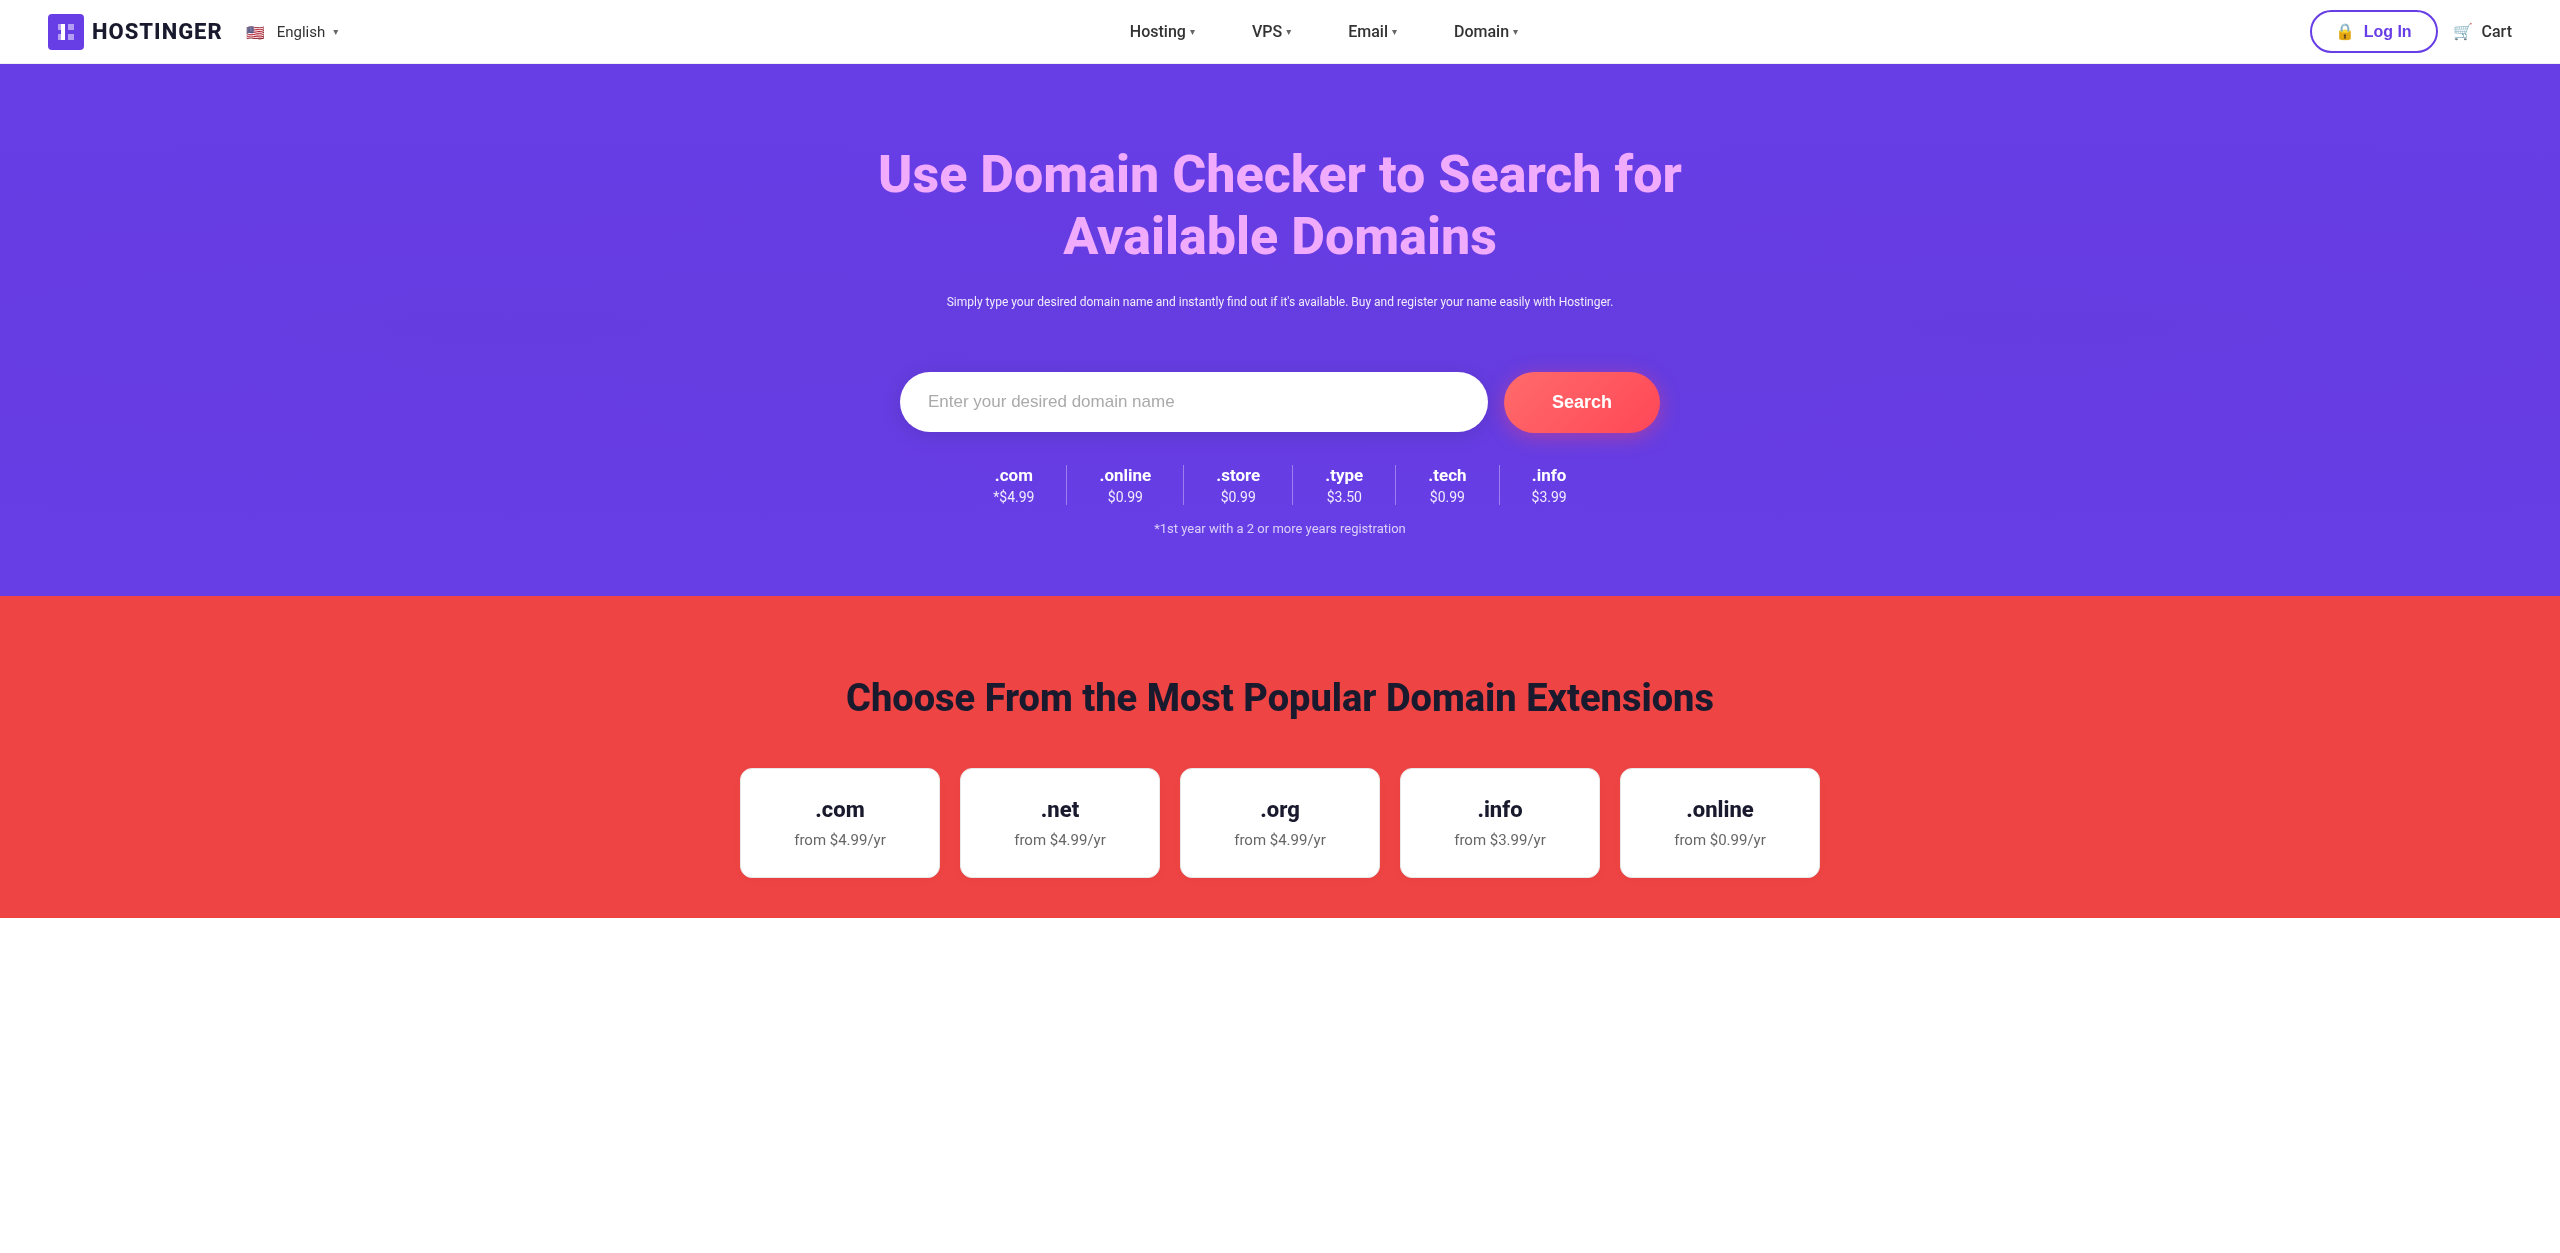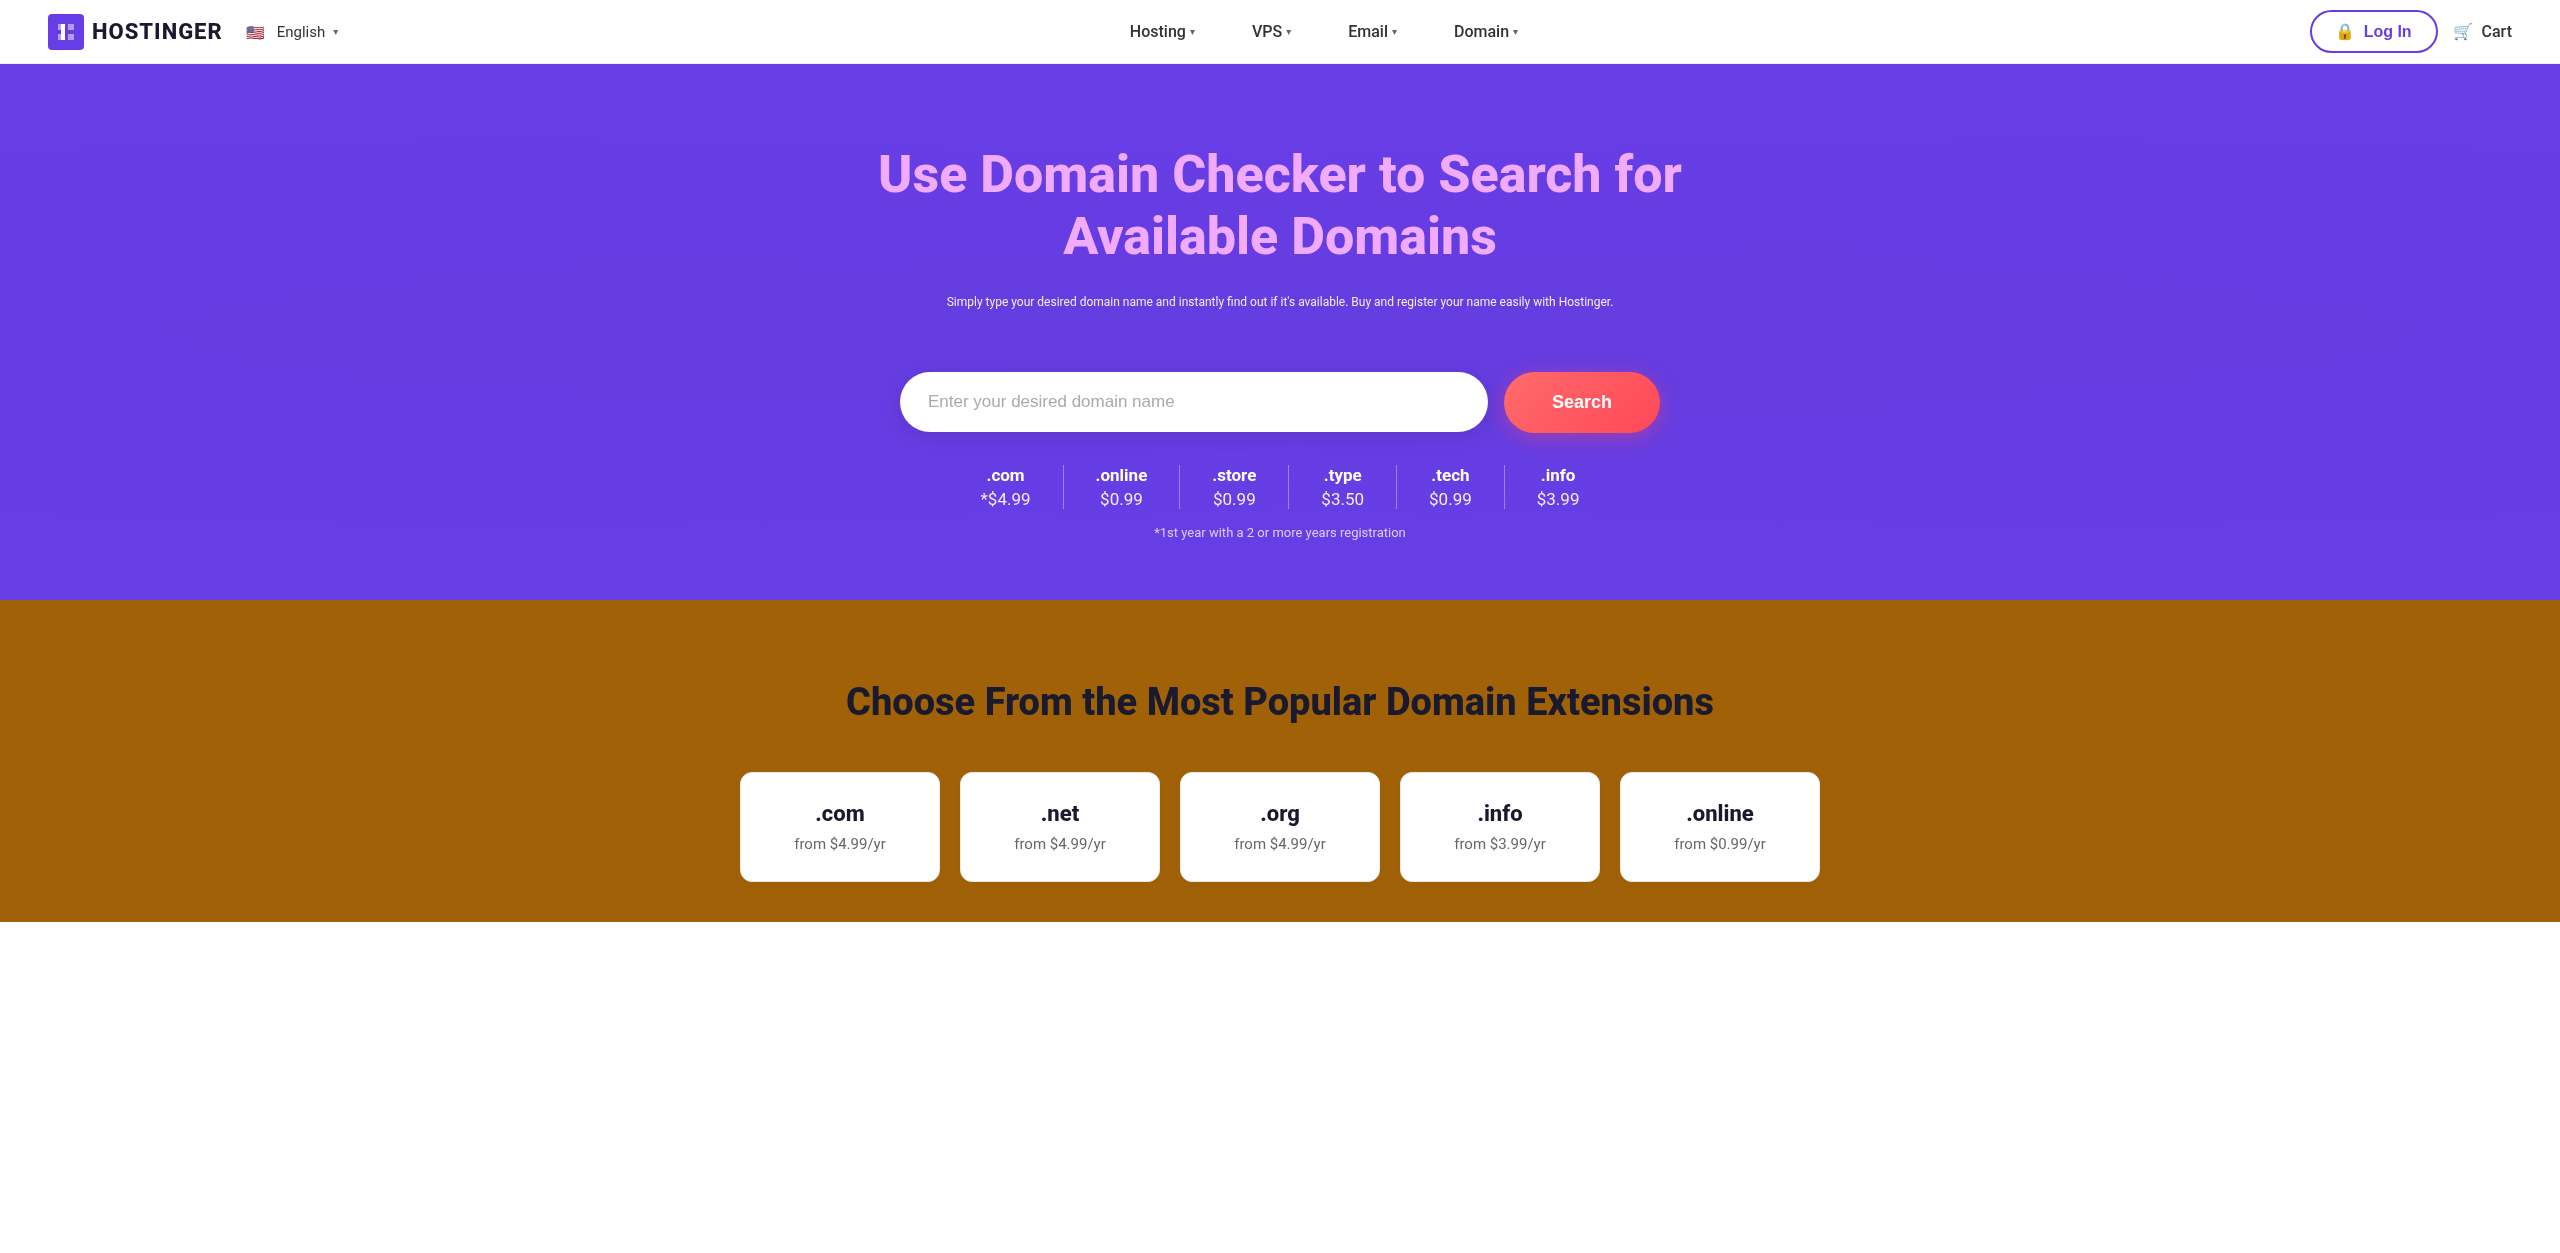--- a/index.html
+++ b/index.html
@@ -229,34 +229,34 @@
 
     .price-ext {
       font-size: 17px;
       font-weight: 700;
       color: #fff;
       display: block;
       margin-bottom: 4px;
     }
 
     .price-val {
-      font-size: 17px;
+      font-size: 14px;
       color: rgba(255,255,255,0.9);
       display: block;
     }
 
     .price-note {
       font-size: 13px;
       color: rgba(255,255,255,0.75);
       text-align: center;
     }
 
     
     .section-popular {
-      background: #a16207;
+      background: #ef4444;
       padding: 80px 48px 40px;
       text-align: center;
     }
 
     .section-title {
       font-size: 38px;
       font-weight: 800;
       color: #1a1a2e;
       margin-bottom: 48px;
     }

